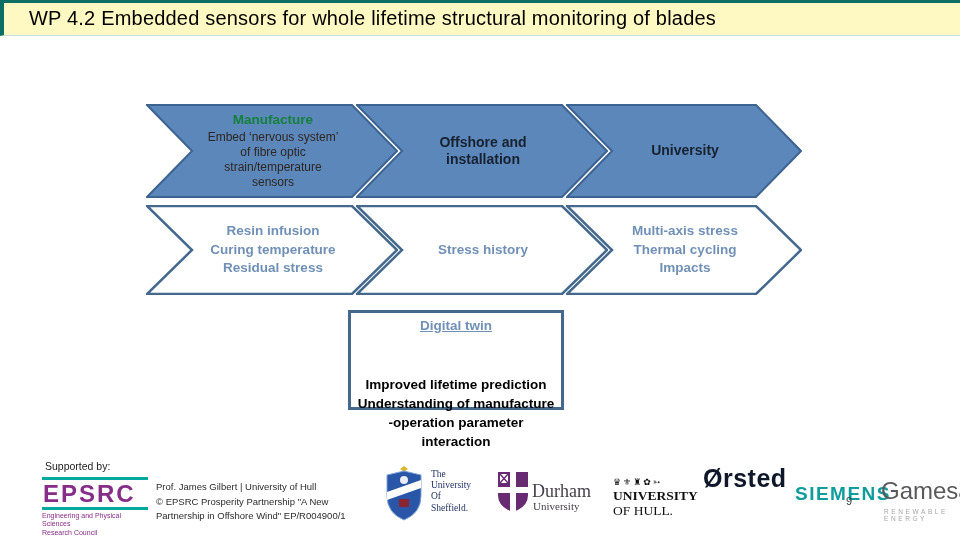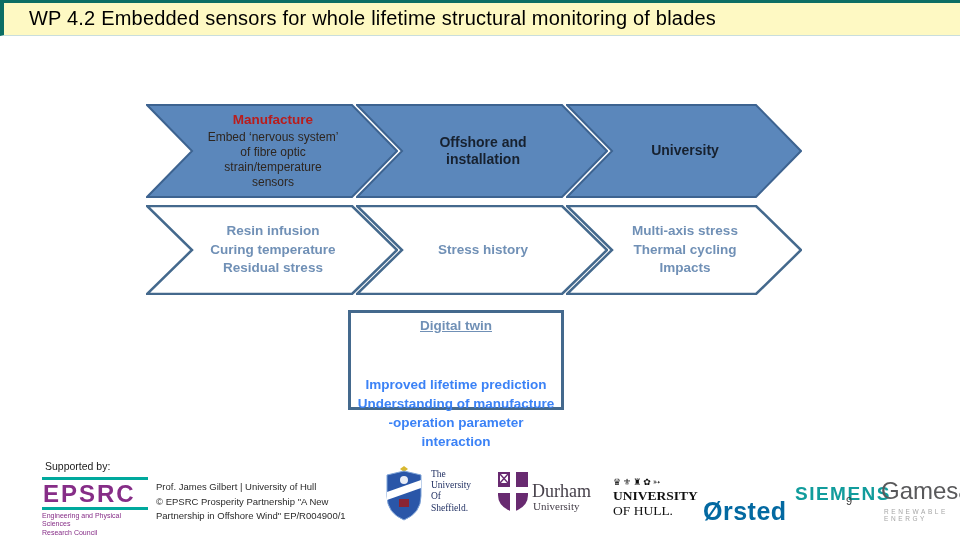--- a/index.html
+++ b/index.html
@@ -15,36 +15,36 @@
 
   
   .chev{position:absolute;}
   .chev svg{position:absolute;left:0;top:0;display:block;}
   .chev-blue polygon{fill:#5B87BB;stroke:#3D6390;stroke-width:2;}
   .chev-white polygon{fill:#ffffff;stroke:#44698D;stroke-width:2.5;}
   .chev-text{position:absolute;left:46px;right:44px;top:0;bottom:0;display:flex;
              flex-direction:column;justify-content:center;align-items:center;
              text-align:center;}
   .chev-heading{font-size:14px;font-weight:bold;color:#17212F;line-height:1.25;}
-  .chev1-heading{color:#b91c1c;font-size:13.5px;text-align:center;}
+  .chev1-heading{color:#15803d;font-size:13.5px;text-align:center;}
   .chev-detail{font-size:12px;font-weight:normal;color:#2E2620;line-height:1.25;
                width:132px;margin-top:2px;}
   .wrap140{width:140px;}
   .muted{color:#7090B6;}
   .preline{white-space:pre-line;}
   .chev-lines{font-size:13.5px;font-weight:bold;line-height:18.5px;}
 
   
   .dtbox{position:absolute;left:348px;top:310px;width:216px;height:100px;
          border:3px solid #44698D;box-sizing:border-box;background:#fff;
          display:flex;flex-direction:column;justify-content:flex-start;
          align-items:center;text-align:center;padding-top:3px;gap:40px;}
   .dt-title{font-size:13.5px;font-weight:bold;color:#7090B6;text-decoration:underline;
             line-height:19px;}
-  .dt-lines{font-size:13.5px;font-weight:bold;color:#3b82f6;line-height:19px;}
+  .dt-lines{font-size:13.5px;font-weight:bold;color:#000000;line-height:19px;}
 
   
   .supported{position:absolute;left:45px;top:460px;font-size:10.5px;color:#1a1a1a;}
   .epsrc{position:absolute;left:42px;top:477px;width:108px;}
   .epsrc-bar{height:3px;background:#00A99D;width:106px;}
   .epsrc-word{font-size:24px;font-weight:bold;color:#862D87;letter-spacing:2px;
               line-height:27px;padding-left:1px;}
   .epsrc-sub{font-size:7px;color:#862D87;line-height:1.2;margin-top:2px;}
   .credit{position:absolute;left:156px;top:480px;font-size:9.5px;color:#2b2b2b;
           line-height:14.5px;}
@@ -61,22 +61,22 @@
   .durham-sub{position:absolute;left:36px;top:29px;font-family:"Liberation Serif",serif;
               font-size:11px;color:#46404A;}
 
   .hull{position:absolute;left:613px;top:477px;}
   .hull-glyphs{font-size:9px;color:#111;letter-spacing:2px;line-height:10px;}
   .hull-line1{font-family:"Liberation Serif",serif;font-size:13.5px;font-weight:bold;
               color:#111;line-height:15px;margin-top:1px;}
   .hull-line2{font-family:"Liberation Serif",serif;font-size:13.5px;font-weight:normal;
               color:#111;line-height:15px;}
 
-  .orsted{position:absolute;left:703px;top:497px;font-size:25px;font-weight:bold;
-          color:#0369a1;letter-spacing:0.5px;}
+  .orsted{position:absolute;left:703px;top:464px;font-size:25px;font-weight:bold;
+          color:#0f172a;letter-spacing:0.5px;}
   .siemens{position:absolute;left:795px;top:483px;font-size:19px;font-weight:bold;
            color:#119C9C;letter-spacing:1.5px;}
   .gamesa{position:absolute;left:881px;top:477px;font-size:24px;font-weight:normal;
           color:#59595B;}
   .renewable{position:absolute;left:884px;top:508px;font-size:6.5px;letter-spacing:2.6px;
              color:#A6A6A6;}
   .pagenum{position:absolute;left:846px;top:495px;font-size:11px;color:#3a3a3a;}
 </style>
 </head>
 <body>

